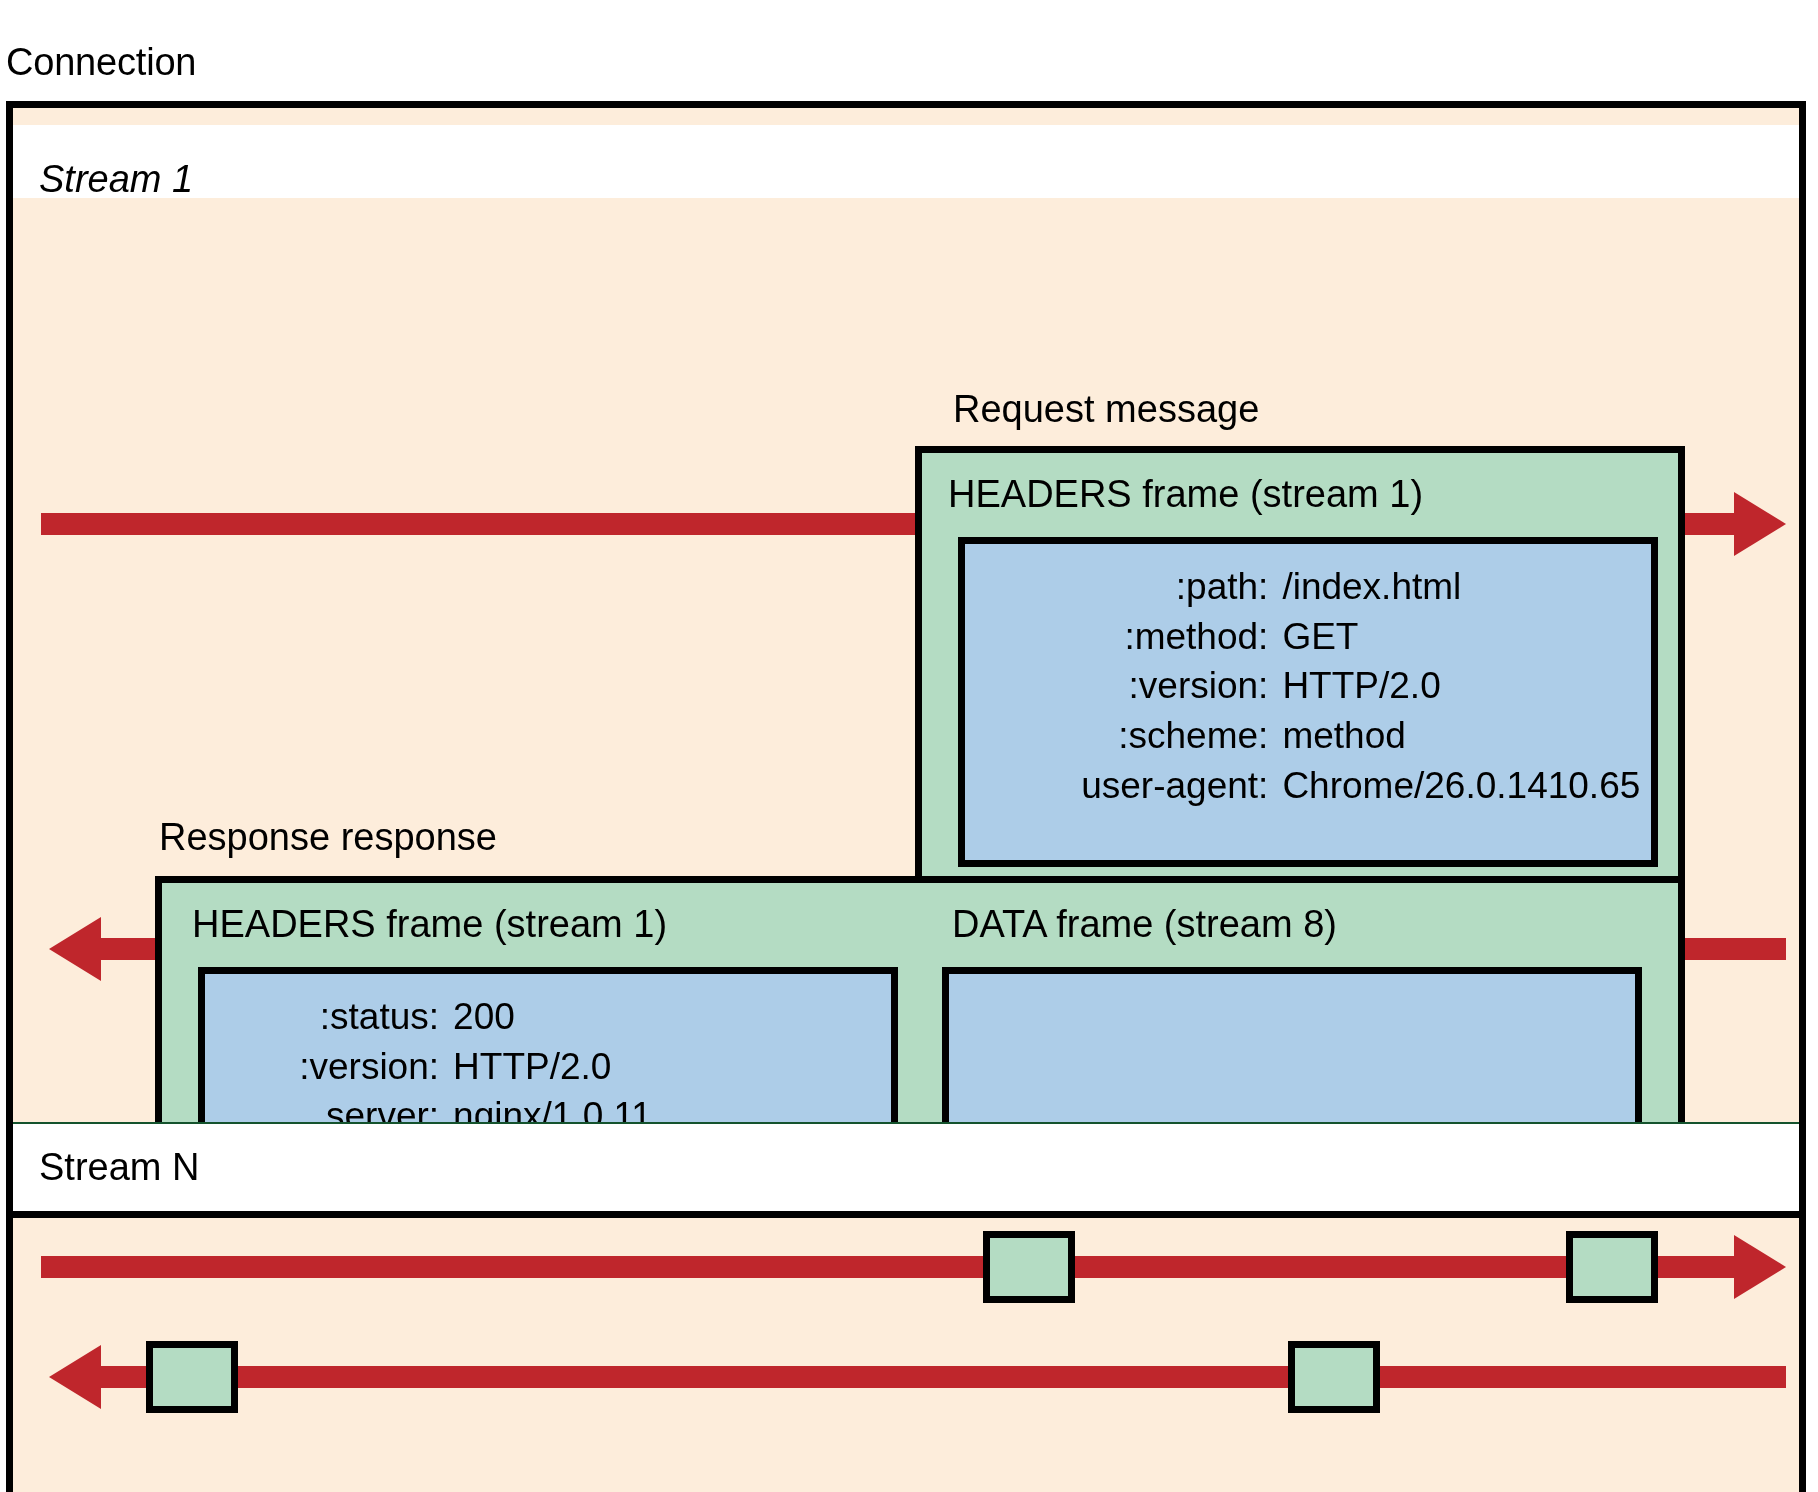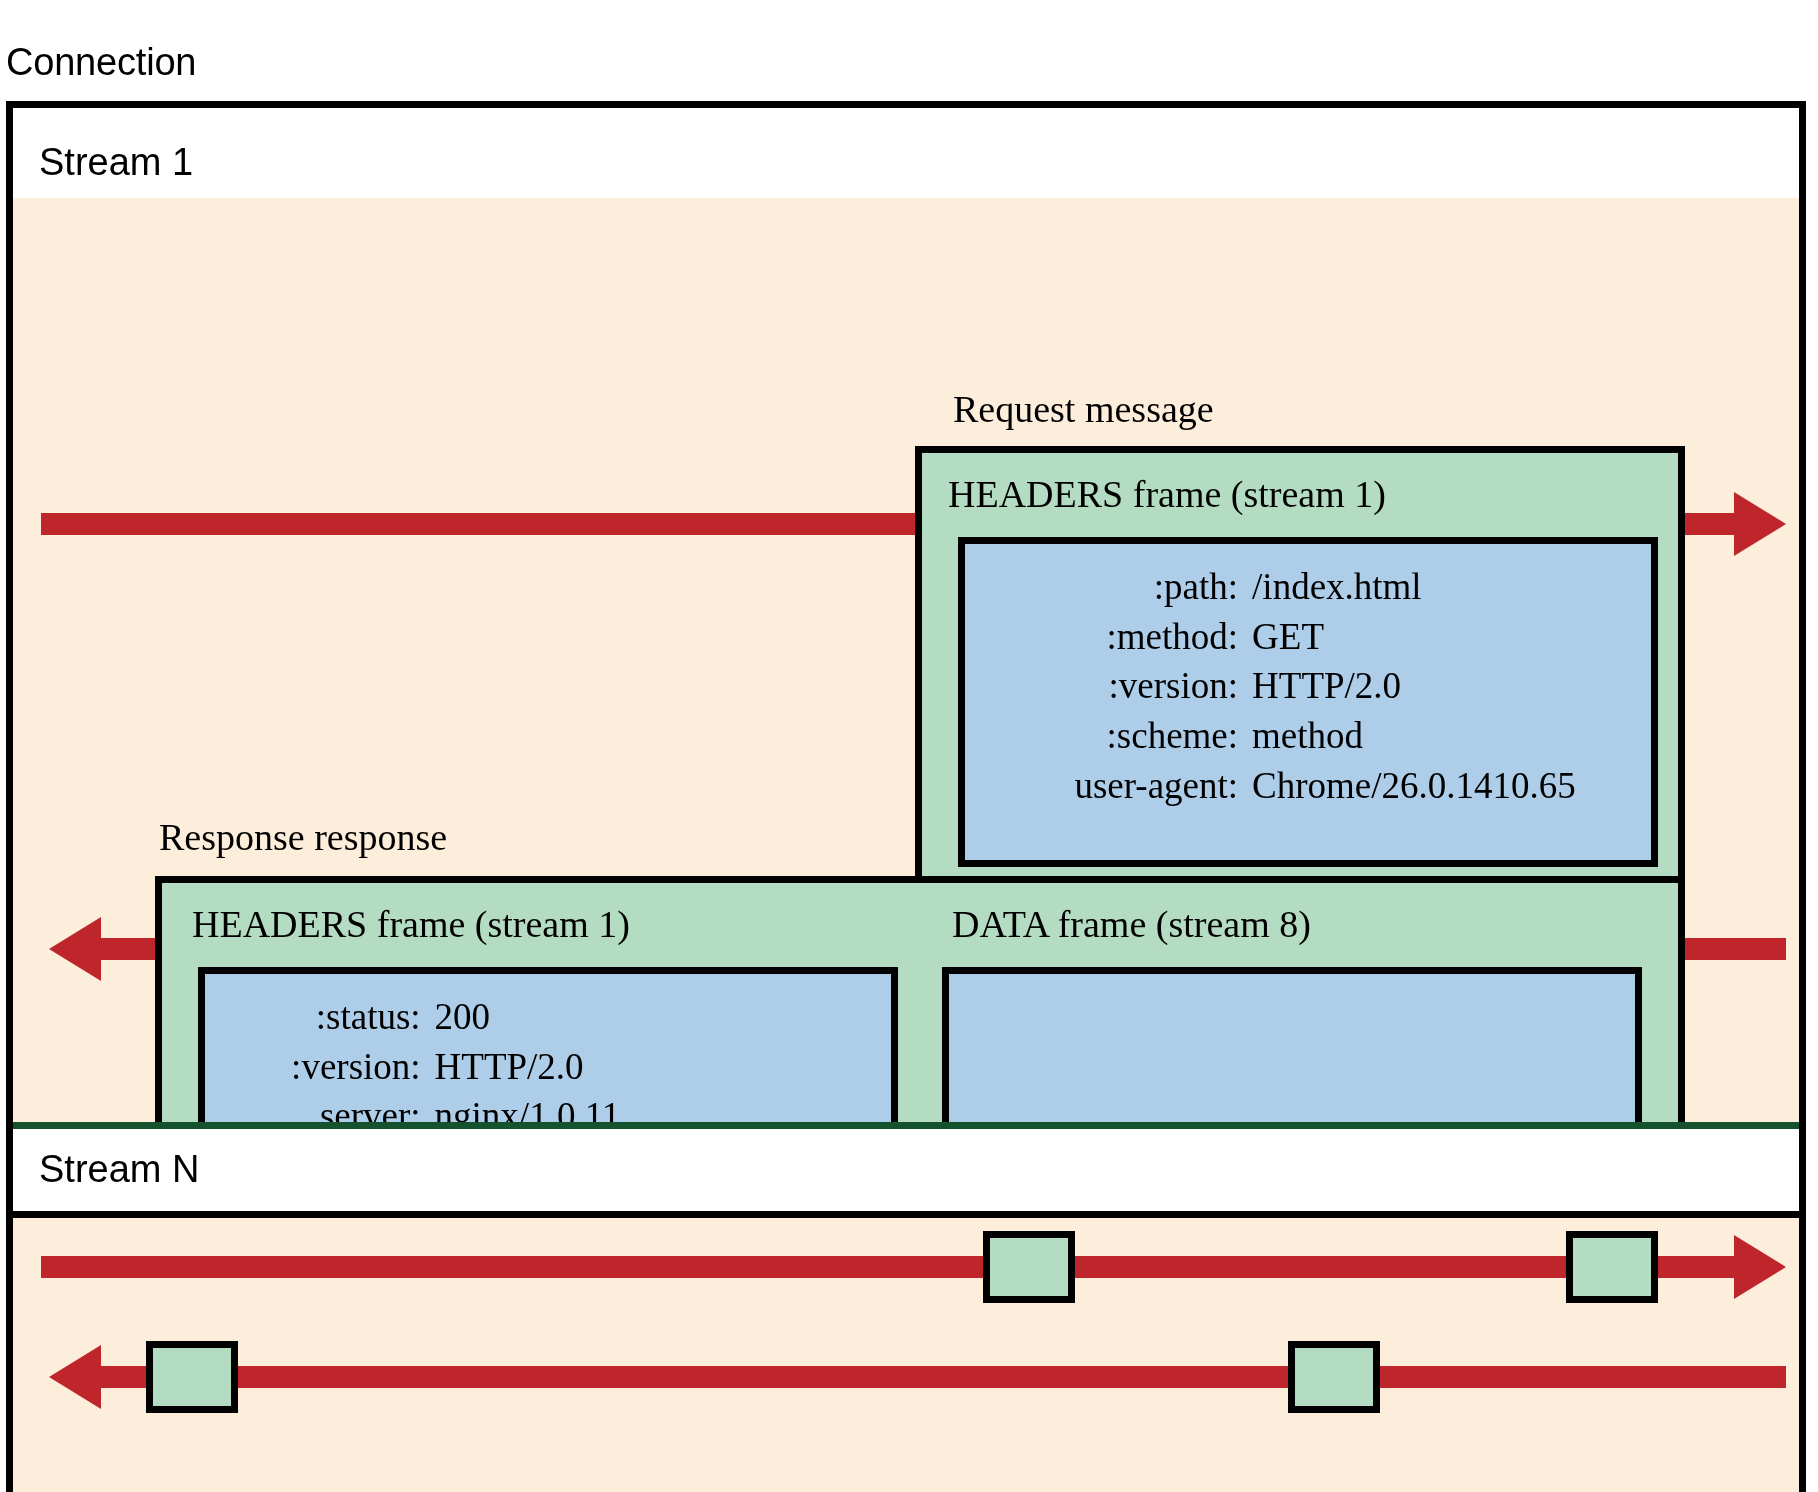--- a/index.html
+++ b/index.html
@@ -56,22 +56,22 @@
   }
   .stream-header .sh-label {
     position: absolute;
     left: 26px;
     top: 50%;
     transform: translateY(-52%);
     font-size: 38px;
     color: #000;
     line-height: 1;
   }
-  #stream1-header { top: 0; height: 116px; }
-  #streamN-header { top: 1014px; height: 96px; border-top: 7px solid #14532d; }
+  #stream1-header { top: 17px; height: 116px; font-style: italic; }
+  #streamN-header { top: 1014px; height: 96px; border-top: 2px solid #14532d; }
 
   
   .vdots {
     position: absolute;
     left: 50%;
     top: 1028px;
     transform: translateX(-50%);
     display: flex;
     flex-direction: column;
     align-items: center;
@@ -87,21 +87,21 @@
     background: #000;
   }
 
   
   .stream-body {
     position: absolute;
     left: 0;
     width: 100%;
     background: #fdeddb;
   }
-  #stream1-body { top: 90px; height: 924px; font-family: Liberation Serif, serif; }
+  #stream1-body { top: 90px; height: 924px; }
   #streamN-body { top: 1110px; height: 300px; }
 
   
   .arrow {
     position: absolute;
     height: 22px;
   }
   .arrow .shaft {
     position: absolute;
     top: 0;

